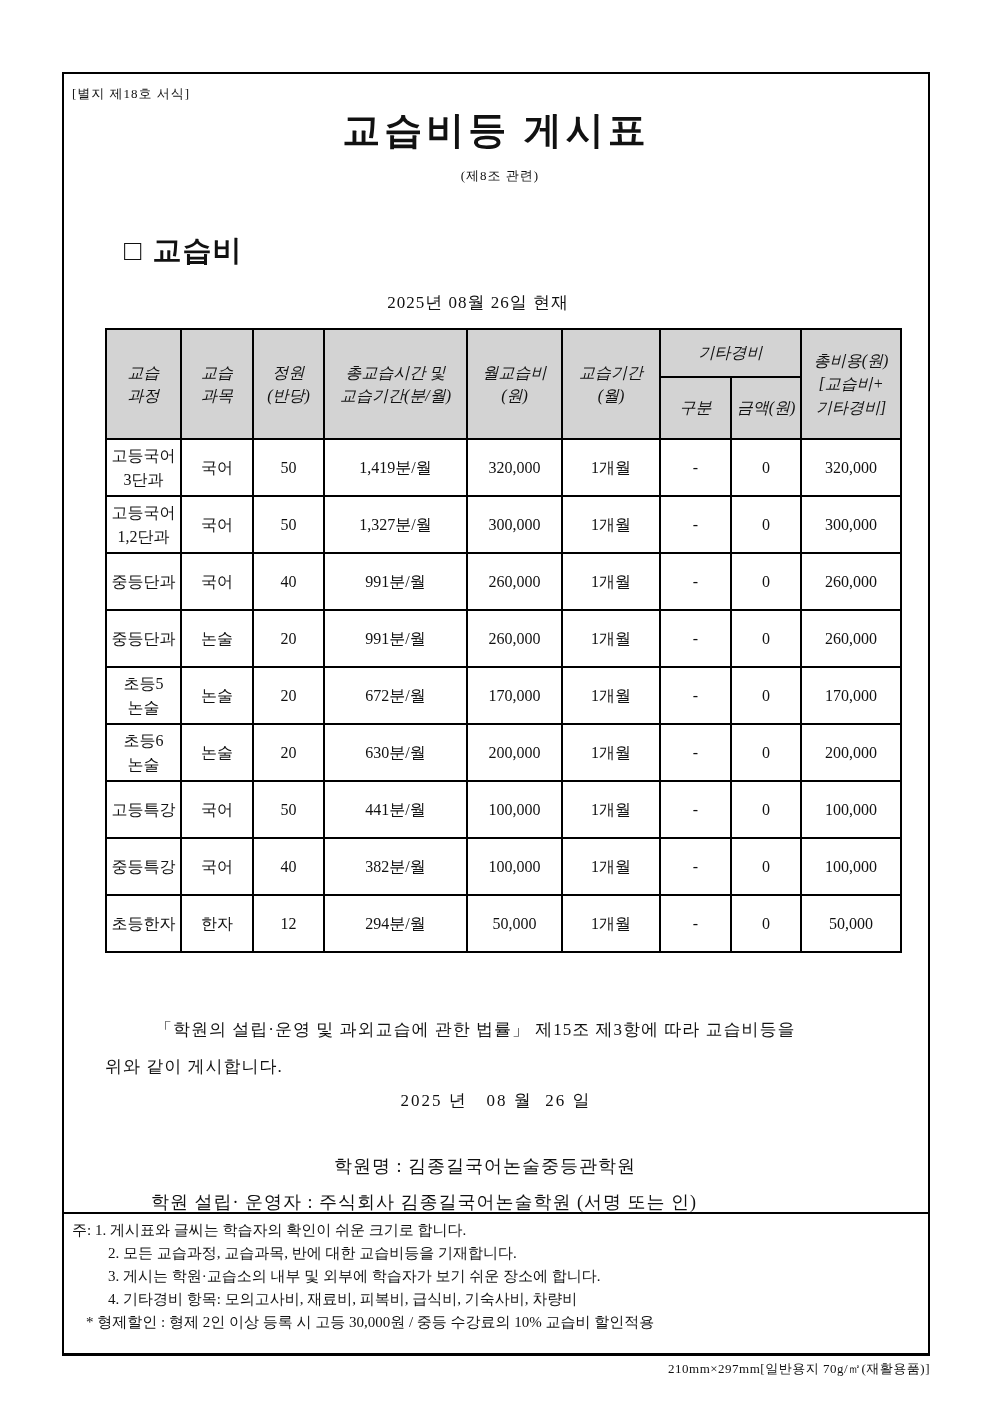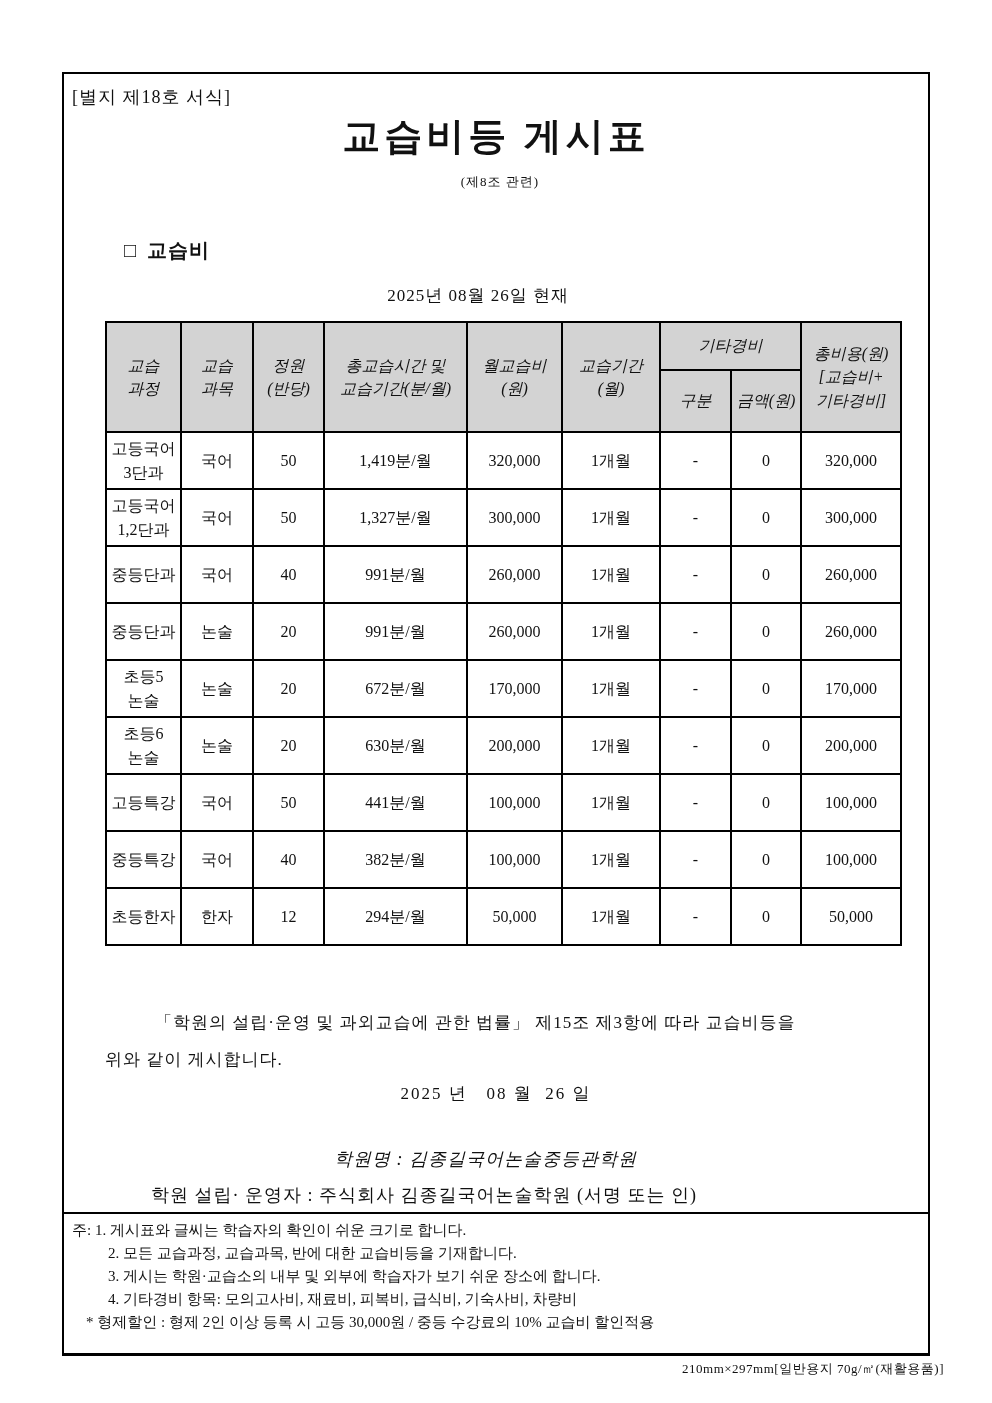--- a/index.html
+++ b/index.html
@@ -12,41 +12,41 @@
   .page {
     position: absolute;
     left: 62px; top: 72px;
     width: 868px; height: 1284px;
     border: 2px solid #000;
     border-bottom-width: 3px;
     background: #fff;
   }
   .form-label {
     margin: 11px 0 0 8px;
-    font-size: 18px;
+    font-size: 13px;
     letter-spacing: 1px;
   }
   .title {
     margin-top: 2px;
     text-align: center;
     font-size: 38px;
     font-weight: bold;
     letter-spacing: 4px;
     line-height: 50px;
   }
   .subtitle {
     margin-top: 12px;
     text-align: center;
     font-size: 13px;
     letter-spacing: 1px;
     padding-left: 8px;
   }
   .section-label {
     margin: 46px 0 0 60px;
-    font-size: 20px;
+    font-size: 29px;
     font-weight: bold;
     letter-spacing: 1px;
   }
   .section-label .box-glyph { font-weight: normal; margin-right: 10px; }
   .asof-date {
     margin: 20px 36px 0 0;
     text-align: center;
     font-size: 17px;
     letter-spacing: 1px;
   }
@@ -82,21 +82,20 @@
     margin-top: 4px;
     text-align: center;
     font-size: 17px;
     letter-spacing: 2px;
     white-space: pre;
   }
   .academy-line {
     margin: 42px 0 0 270px;
     font-size: 18px;
     letter-spacing: 1px;
-    font-style: italic;
   }
   .founder-line {
     margin: 12px 0 0 87px;
     font-size: 18px;
     letter-spacing: 1px;
   }
   .notes-box {
     position: absolute;
     left: 0; right: 0; bottom: 0;
     height: 141px;
@@ -104,21 +103,21 @@
     padding: 5px 8px 4px 6px;
     font-size: 15px;
   }
   .note-line { line-height: 23px; }
   .note-first { padding-left: 2px; }
   .note-indent { padding-left: 38px; }
   .note-star { padding-left: 16px; }
   .paper-size {
     position: absolute;
     top: 1360px;
-    right: 48px;
+    right: 62px;
     font-size: 13px;
     letter-spacing: 0.5px;
   }
 </style>
 </head>
 <body>
 
 <div class="page">
 
   <div class="form-label">[별지 제18호 서식]</div>

